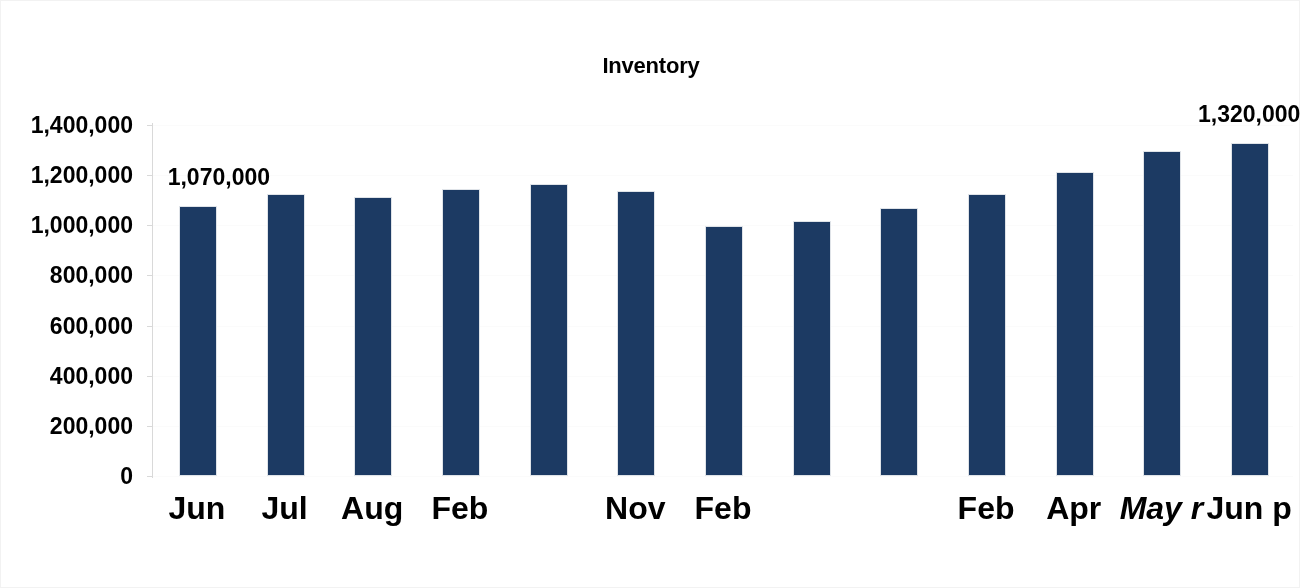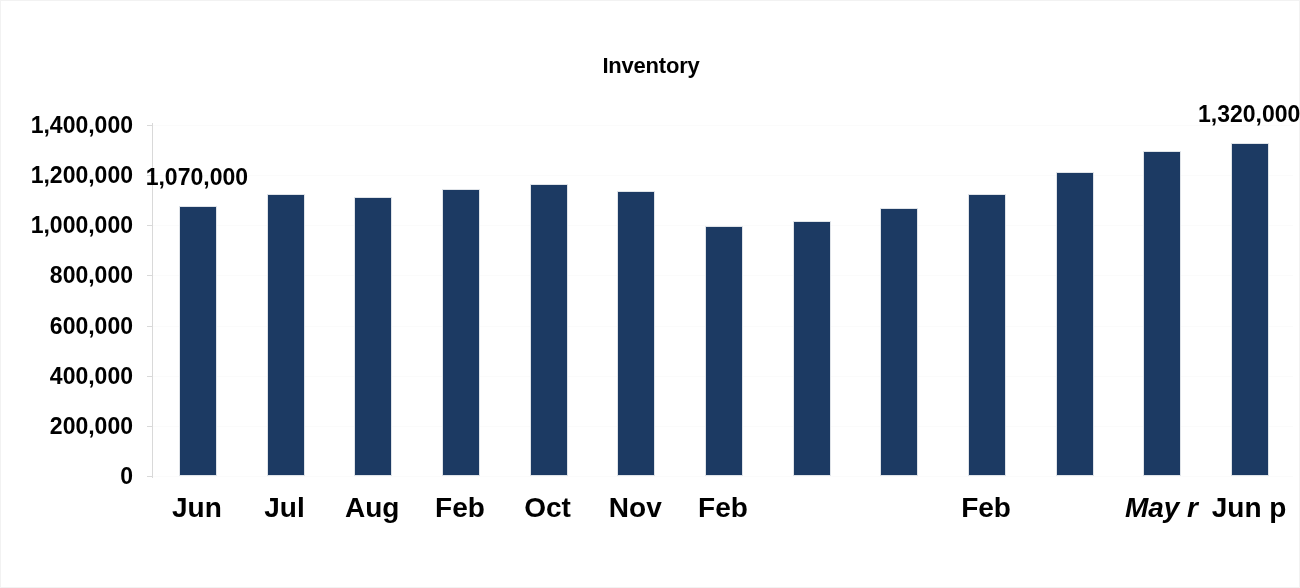--- a/index.html
+++ b/index.html
@@ -129,21 +129,21 @@
     left: 152px;
     top: 492px;
     width: 1140px;
     height: 40px;
   }
   .xtick-label {
     position: absolute;
     top: 0;
     width: 130px;
     text-align: center;
-    font-size: 28px;
+    font-size: 32px;
     font-weight: bold;
     color: #000000;
     line-height: 30px;
     white-space: nowrap;
   }
 </style>
 </head>
 <body>
 
 <div id="chart-frame">
@@ -217,31 +217,31 @@
           <div class="bar" title="Apr: 1,205,000" style="height: 302.111px; left: 25.8462px; background: rgb(28, 58, 99); border-color: rgb(223, 227, 232);"></div>
         </div>
         <div class="bar-slot" style="left: 964.615px; width: 87.6923px;">
           <div class="bar" title="May r: 1,290,000" style="height: 323.421px; left: 25.8462px; background: rgb(28, 58, 99); border-color: rgb(223, 227, 232);"></div>
         </div>
         <div class="bar-slot" style="left: 1052.31px; width: 87.6923px;">
           <div class="bar" title="Jun p: 1,320,000" style="height: 330.943px; left: 25.8462px; background: rgb(28, 58, 99); border-color: rgb(223, 227, 232);"></div>
         </div>
       </div>
     <div id="data-labels">
-        <div class="data-label" style="left: -66.1538px; top: 40.7357px;">1,070,000</div>
+        <div class="data-label" style="left: -66.1538px; top: 40.7357px; padding-left: 22px;">1,070,000</div>
         <div class="data-label" style="left: 986.154px; top: -21.9429px;">1,320,000</div>
       </div>
   </div>
 
   <div id="x-axis-labels">
       <div class="xtick-label" style="left: -21.1538px;">Jun</div>
       <div class="xtick-label" style="left: 66.5385px;">Jul</div>
       <div class="xtick-label" style="left: 154.231px;">Aug</div>
       <div class="xtick-label" style="left: 241.923px;">Feb</div>
-      <div class="xtick-label" style="left: 329.615px;">Oct</div>
       <div class="xtick-label" style="left: 417.308px;">Nov</div>
       <div class="xtick-label" style="left: 505px;">Feb</div>
       <div class="xtick-label" style="left: 768.077px;">Feb</div>
+      <div class="xtick-label" style="left: 855.769px;">Apr</div>
       <div class="xtick-label" style="left: 943.462px; font-style: italic;">May r</div>
       <div class="xtick-label" style="left: 1031.15px;">Jun p</div>
     </div>
 
 </div>
 
 </body></html>

